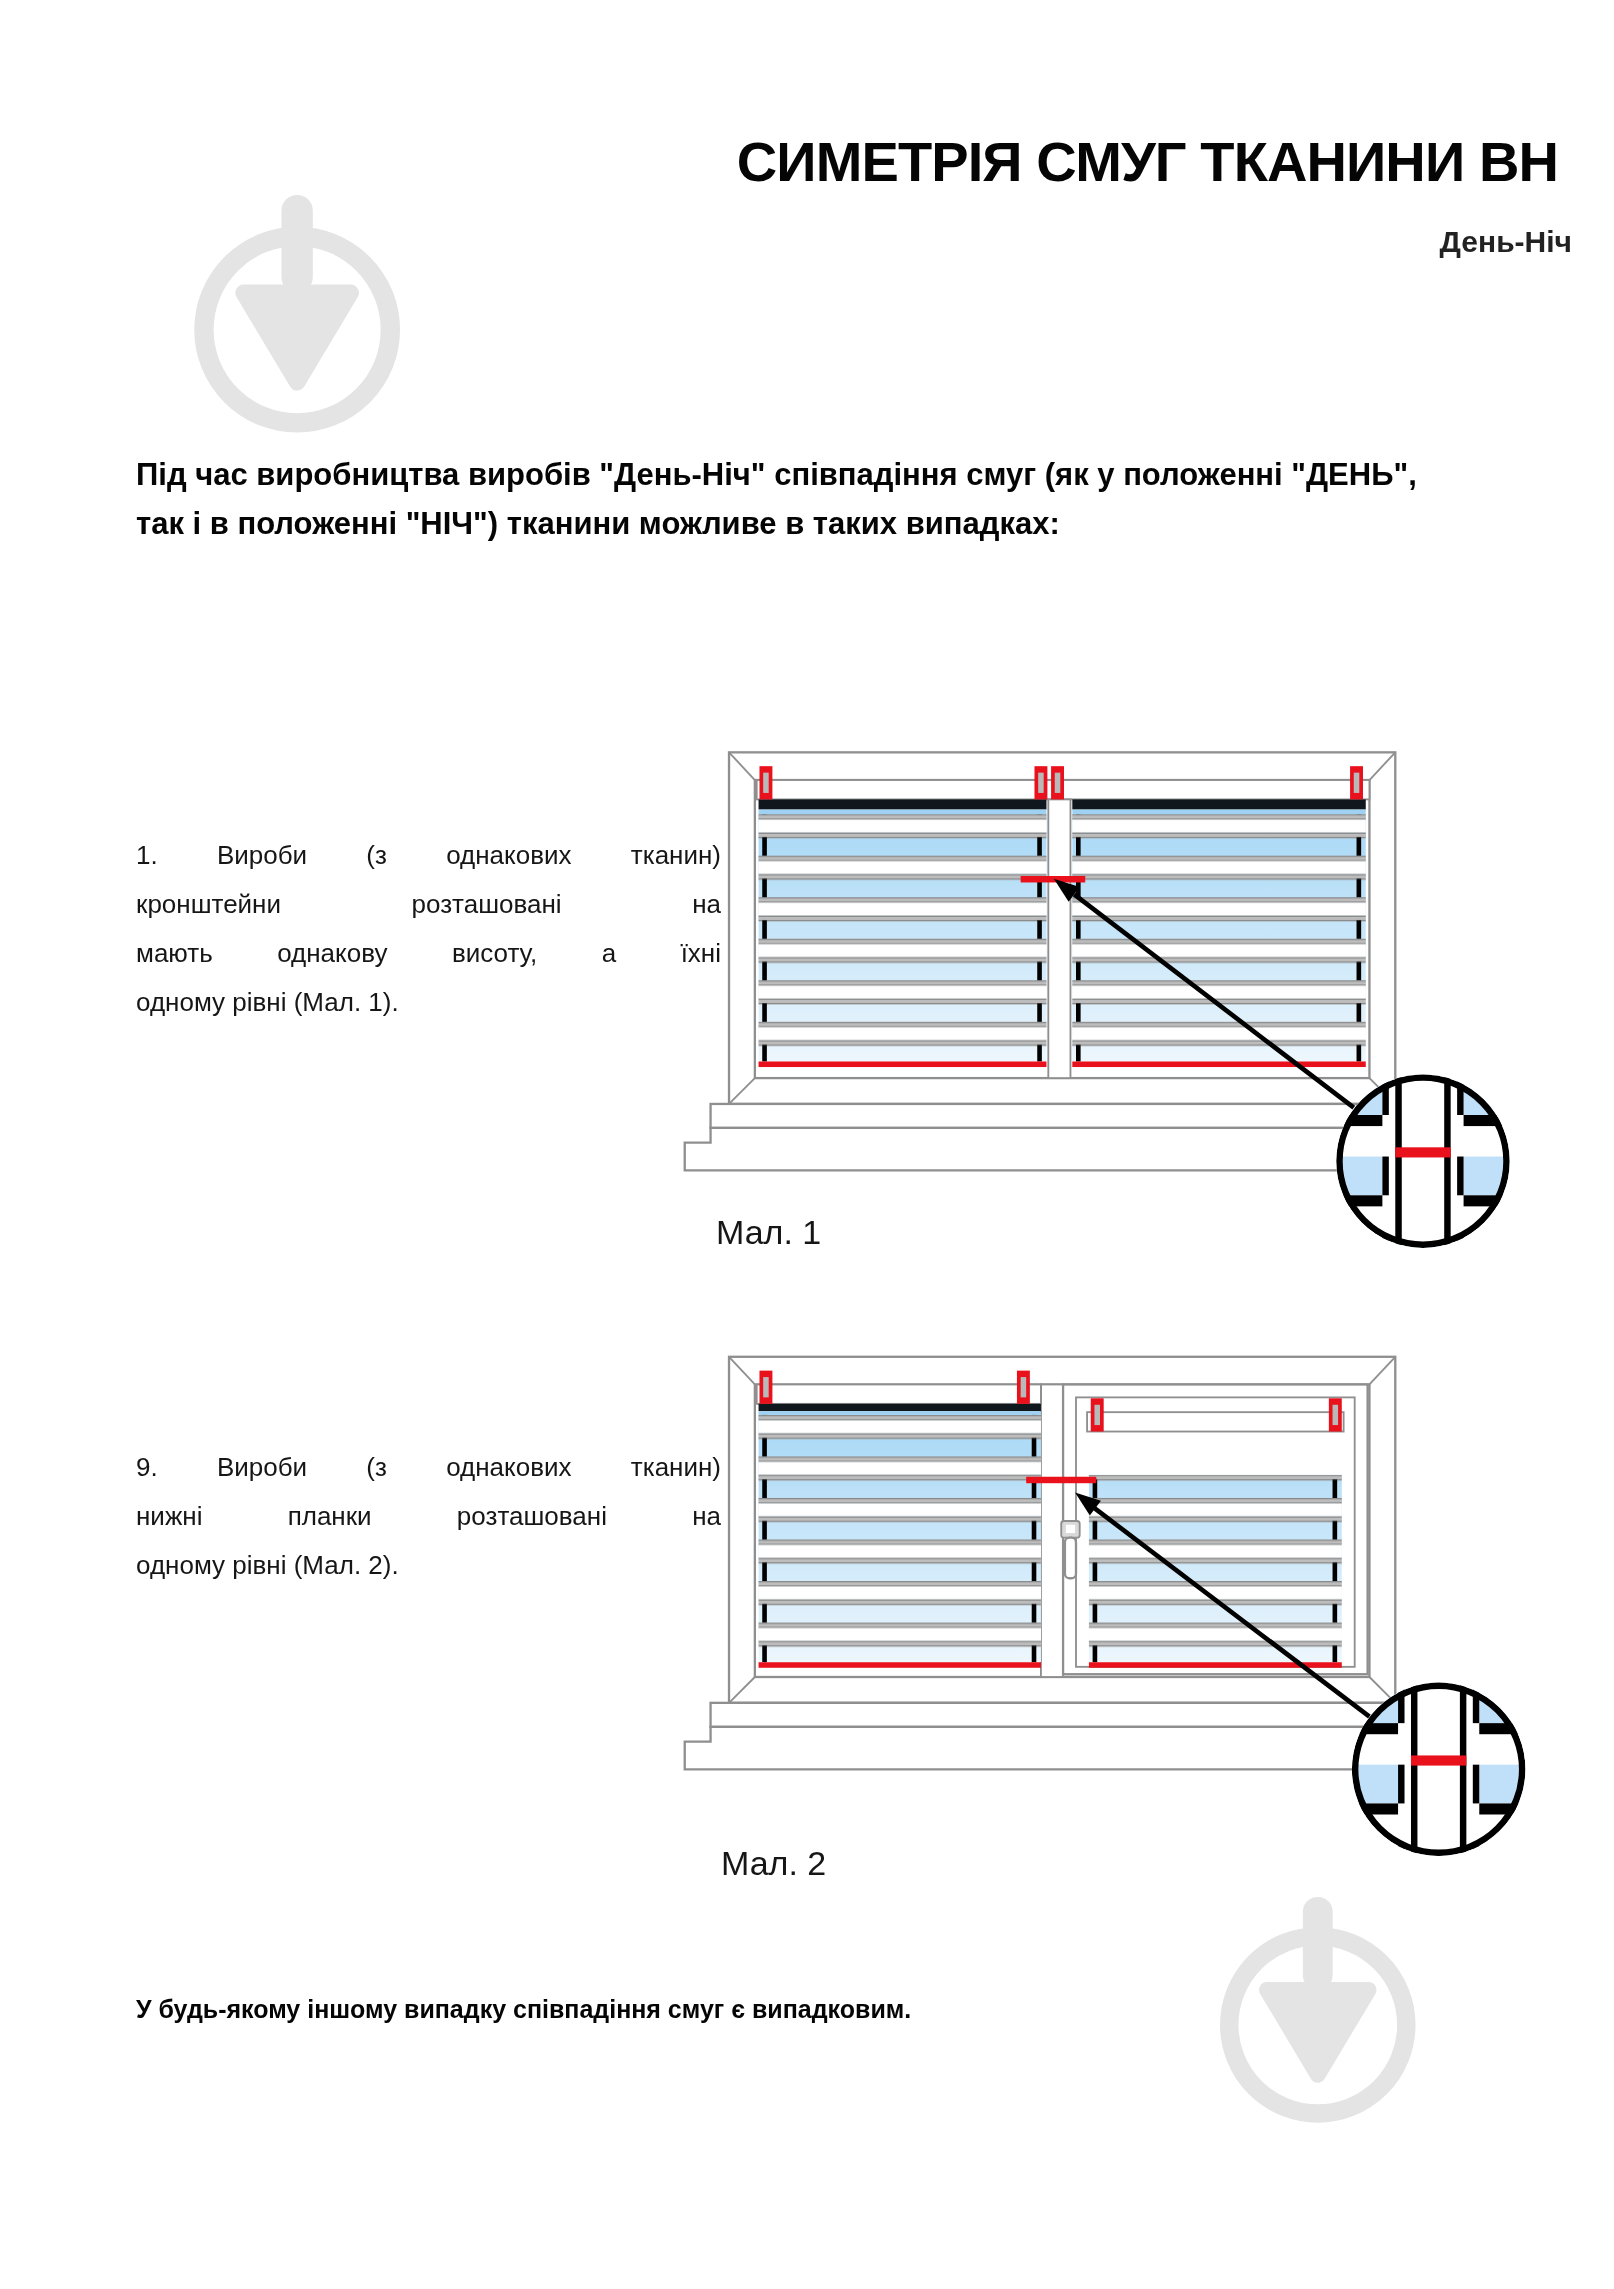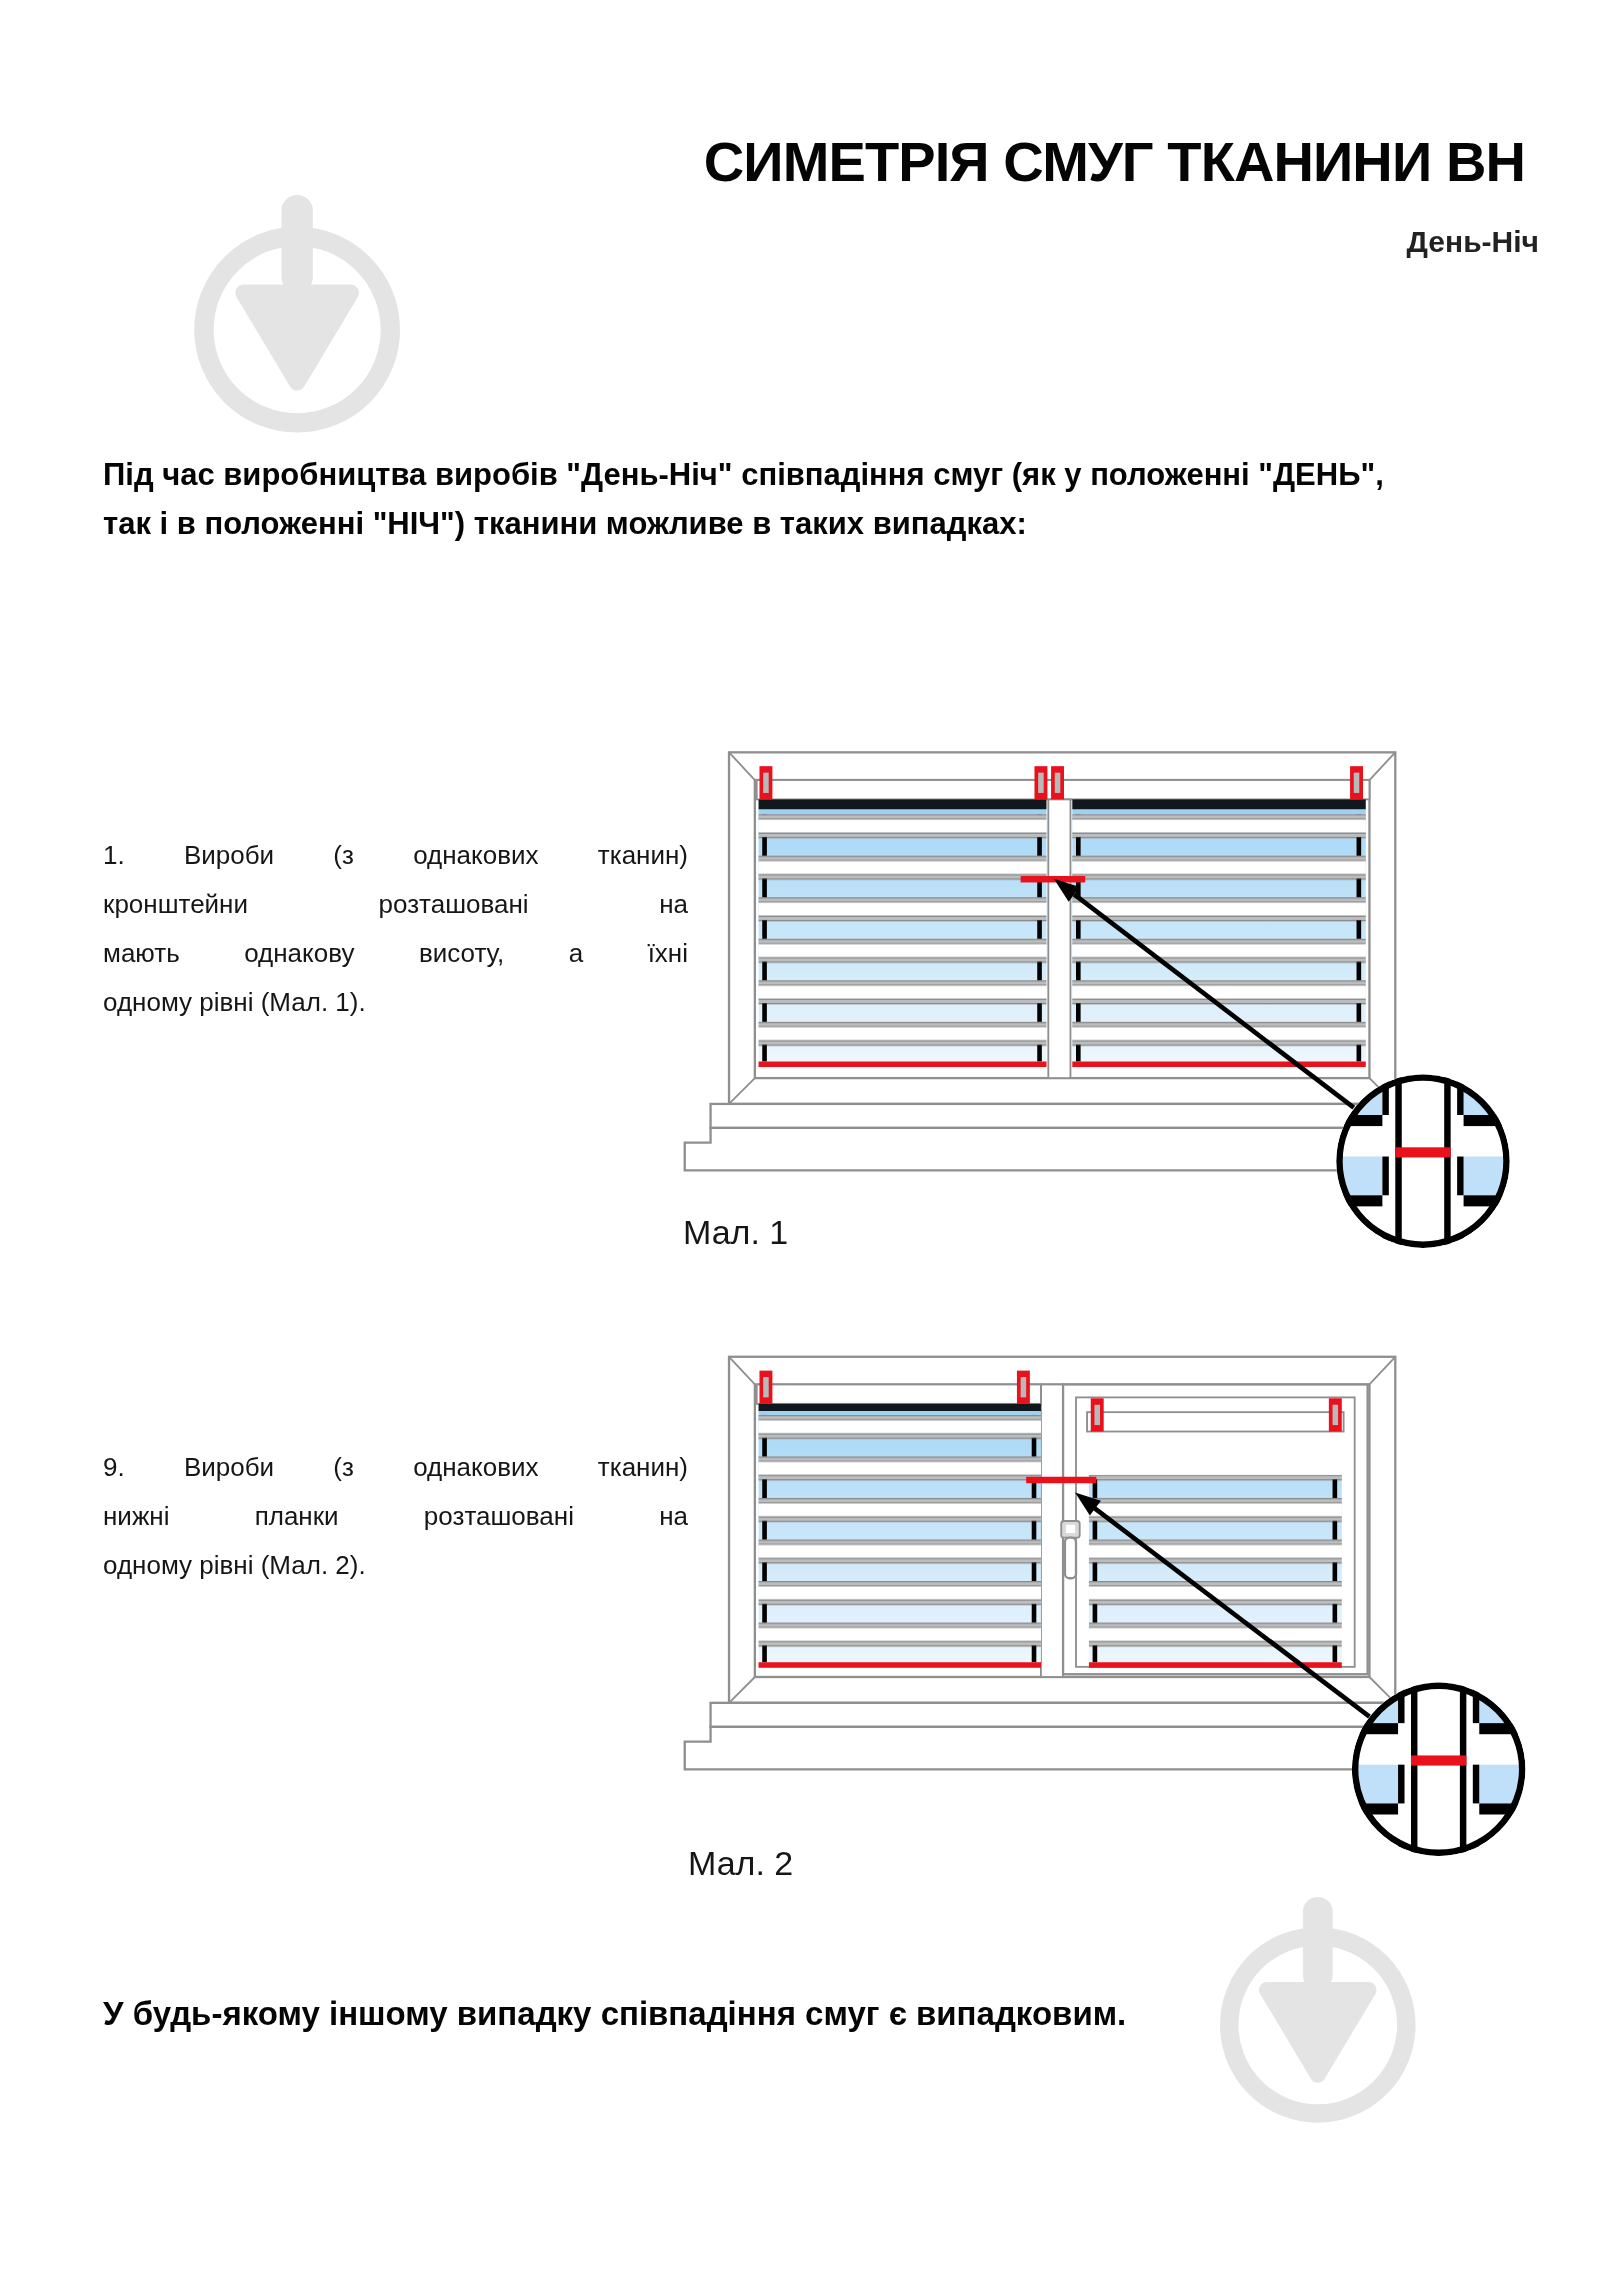--- a/index.html
+++ b/index.html
@@ -27,24 +27,24 @@
   }
   .case-text .jline{text-align:justify;text-align-last:justify;}
   .case-text .jline:last-child{text-align:justify;text-align-last:left;}
   #case1-text{top:831px;}
   #case2-text{top:1443px;}
   .fig-label{font-size:34px;font-weight:400;color:#161616;}
   #fig1-label{top:1213px;left:683px;}
   #fig2-label{top:1798px;left:688px;margin-top:46px;}
   .conclusion{
     top:1995px;left:103px;width:1292px;
-    font-size:33px;font-weight:700;color:#050505;white-space:nowrap;
+    font-size:25px;font-weight:700;color:#050505;white-space:nowrap;
   }
   #diagram-layer{top:0;left:0;z-index:0;}
-  .textlayer{z-index:2;}
+  .textlayer{z-index:2;padding-left:33px;}
 </style>
 </head>
 <body>
 
 <svg id="diagram-layer" class="abs" width="1614" height="2290" viewBox="0 0 1749 2481" xmlns="http://www.w3.org/2000/svg">
   <defs>
     <linearGradient id="blueGrad1" gradientUnits="userSpaceOnUse" x1="0" y1="882" x2="0" y2="1155">
       <stop offset="0" stop-color="#a6d7f6"></stop>
         <stop offset="1" stop-color="#eef7fd"></stop>
     </linearGradient>

